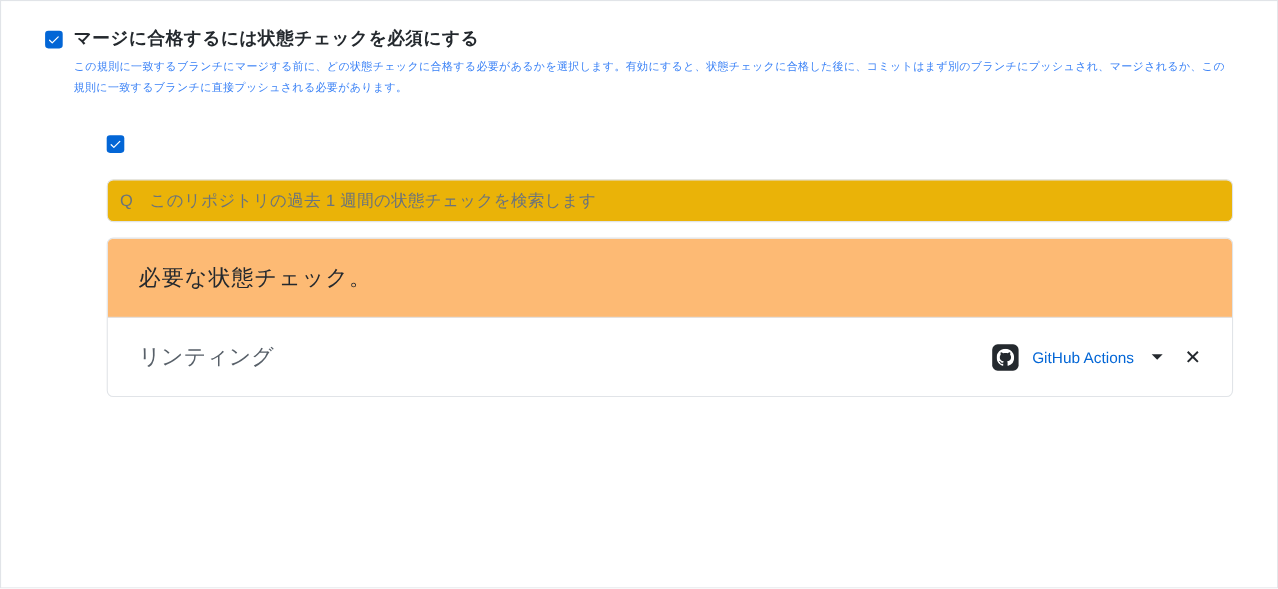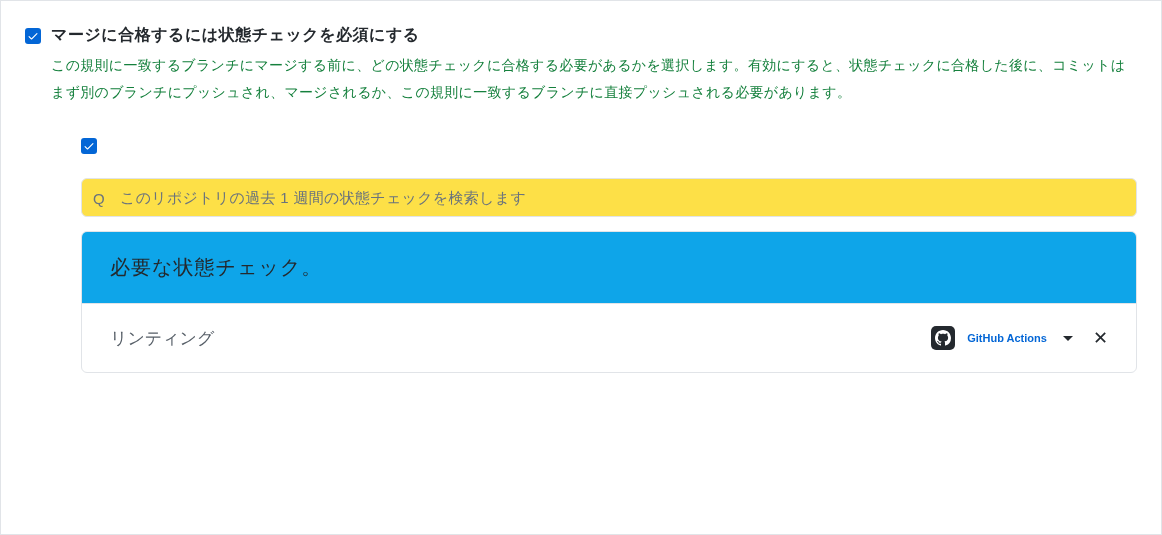--- a/index.html
+++ b/index.html
@@ -14,21 +14,21 @@
       width: 1162px;
       height: 535px;
     }
     .container {
       border: 1px solid #e1e4e8;
       border-top: 1px solid #e1e4e8;
       height: 100%;
       padding: 0;
     }
     .inner {
-      padding: 24px 24px;
+      padding: 24px 40px;
     }
     .row {
       display: flex;
       align-items: flex-start;
       gap: 10px;
     }
     .checkbox {
       width: 16px;
       height: 16px;
       border-radius: 3px;
@@ -49,76 +49,76 @@
       flex: 1;
     }
     .title {
       font-size: 16px;
       font-weight: 600;
       color: #24292e;
       margin-bottom: 6px;
       letter-spacing: 0.5px;
     }
     .desc {
-      font-size: 14px;
-      color: #15803d;
+      font-size: 10px;
+      color: #3b82f6;
       line-height: 1.9;
       letter-spacing: 0.3px;
     }
     .nested {
       margin-left: 30px;
       margin-top: 30px;
     }
     .search-wrap {
       margin-top: 24px;
       position: relative;
     }
     .search-input {
       width: 100%;
       padding: 10px 14px 10px 38px;
       border: 1px solid #e1e4e8;
       border-radius: 6px;
       font-size: 15px;
       color: #24292e;
-      background: #fde047;
+      background: #eab308;
       letter-spacing: 0.3px;
     }
     .search-input::placeholder {
       color: #6a737d;
     }
     .search-icon {
       position: absolute;
       left: 12px;
       top: 50%;
       transform: translateY(-50%);
       color: #6a737d;
       font-size: 15px;
     }
     .card {
       margin-top: 14px;
       border: 1px solid #e1e4e8;
       border-radius: 6px;
       overflow: hidden;
     }
     .card-header {
-      background: #0ea5e9;
+      background: #fdba74;
       padding: 22px 28px;
       border-bottom: 1px solid #e1e4e8;
       font-size: 20px;
       color: #24292e;
       letter-spacing: 1px;
     }
     .card-body {
       padding: 22px 28px;
       display: flex;
       align-items: center;
       justify-content: space-between;
     }
     .check-name {
-      font-size: 17px;
+      font-size: 20px;
       color: #586069;
     }
     .source {
       display: flex;
       align-items: center;
       gap: 12px;
     }
     .gh-icon {
       width: 24px;
       height: 24px;
@@ -129,22 +129,22 @@
       justify-content: center;
       flex-shrink: 0;
     }
     .gh-icon svg {
       width: 16px;
       height: 16px;
       fill: #fff;
     }
     .gh-label {
       color: #0366d6;
-      font-size: 11px;
-      font-weight: 700;
+      font-size: 14px;
+      font-weight: 400;
       cursor: pointer;
     }
     .caret {
       width: 0;
       height: 0;
       border-left: 5px solid transparent;
       border-right: 5px solid transparent;
       border-top: 5px solid #24292e;
       cursor: pointer;
       margin-left: 4px;

